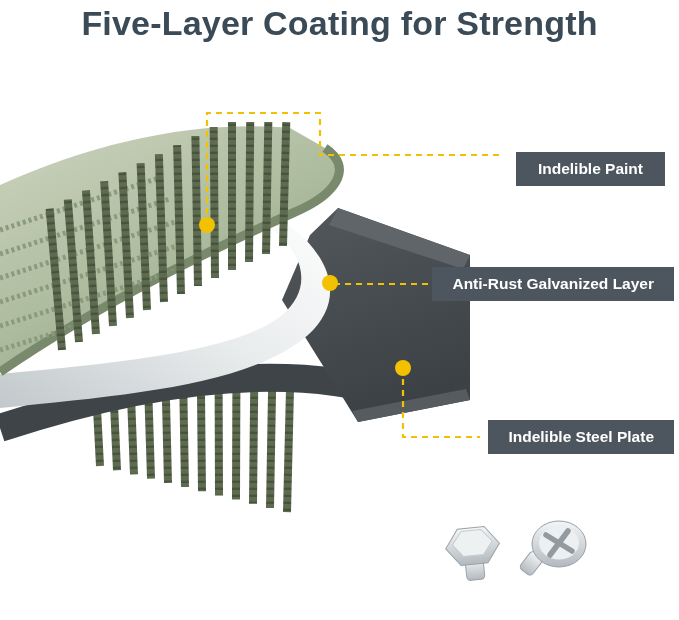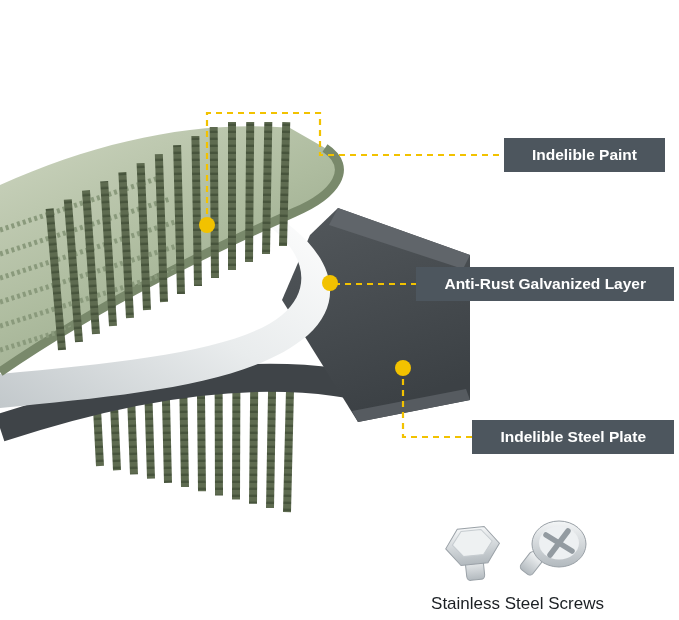--- a/index.html
+++ b/index.html
@@ -7,35 +7,36 @@
     position:relative;width:679px;height:620px;background:#ffffff;overflow:hidden;
     font-family:"Liberation Sans",sans-serif;
   }
   .title{
     position:absolute;top:4px;left:0;right:0;margin:0;text-align:center;
     font-size:34px;font-weight:700;color:var(--title-color,#3A4A56);letter-spacing:.2px;
   }
   .scene{position:absolute;left:0;top:0;z-index:1;}
   .label{
     position:absolute;z-index:2;background:var(--label-bg,#4D565E);color:#ffffff;
-    font-size:15.5px;font-weight:700;padding:9px 28px;white-space:nowrap;line-height:1;
+    font-size:15.5px;font-weight:700;padding:9px 20px;white-space:nowrap;line-height:1;
   }
-  .label-1{top:138px;right:14px;padding:9px 28px;}
+  .label-1{top:152px;right:14px;padding:9px 22px;}
   .label-2{top:267px;right:5px;}
   .label-3{top:420px;right:5px;}
   .callout-lines path{fill:none;stroke:var(--accent,#F2C200);stroke-width:2.2;stroke-dasharray:6 5;}
   .callout-dots circle{fill:var(--accent,#F2C200);}
   .screws{position:absolute;left:415px;top:516px;width:205px;text-align:center;z-index:2;}
   .screws-caption{margin-top:2px;font-size:17px;font-weight:400;color:#1b1f23;}
 </style>
 </head>
 <body>
 
 <div class="page">
 
+  <h1 class="title">Five-Layer Coating for Strength</h1>
 
   <svg class="scene" width="679" height="620" viewBox="0 0 679 620">
     <defs>
       <pattern id="serr" width="8" height="7" patternUnits="userSpaceOnUse">
         <rect width="8" height="7" fill="#5e6b50"></rect>
         <rect y="4.6" width="8" height="2.4" fill="#47543c"></rect>
       </pattern>
       <linearGradient id="greenG" x1="0" y1="0" x2="0.7" y2="1">
         <stop offset="0" stop-color="#cdd5c0"></stop>
         <stop offset="0.55" stop-color="#aebc9f"></stop>
@@ -144,16 +145,15 @@
       <g>
         <rect x="106" y="36" width="15" height="22" rx="4" transform="rotate(38 113 47)" fill="url(#silver2)" stroke="#9aa1a7" stroke-width="1"></rect>
         <ellipse cx="141" cy="28" rx="27" ry="23" fill="url(#silver2)" stroke="#9aa1a7" stroke-width="1"></ellipse>
         <ellipse cx="141" cy="27" rx="20" ry="16.5" fill="#edf0f2"></ellipse>
         <g fill="none" stroke="#939ba1" stroke-width="5.5" stroke-linecap="round">
           <path d="M128,19 L154,35"></path>
           <path d="M150,15 L132,39"></path>
         </g>
       </g>
     </svg>
-    <div class="screws-caption">Stainless Steel Screws</div>
   </div>
 
 </div>
 
 </body></html>

